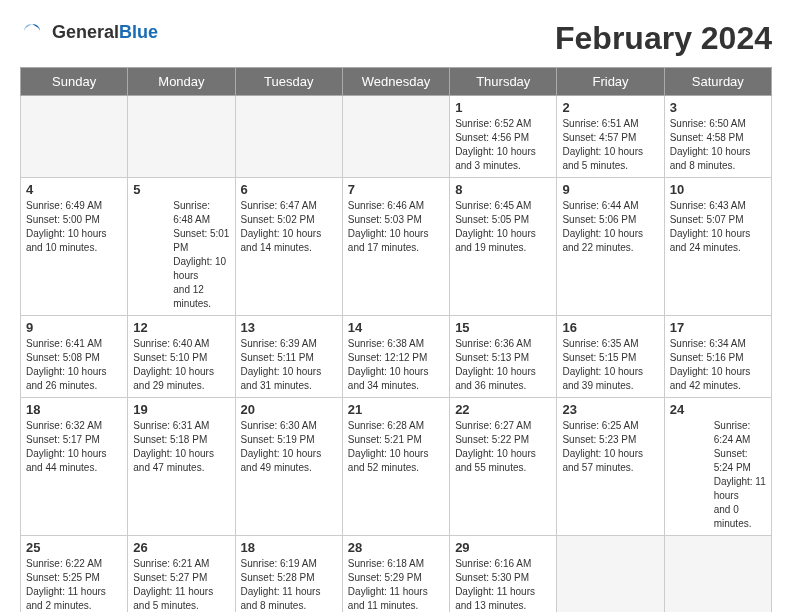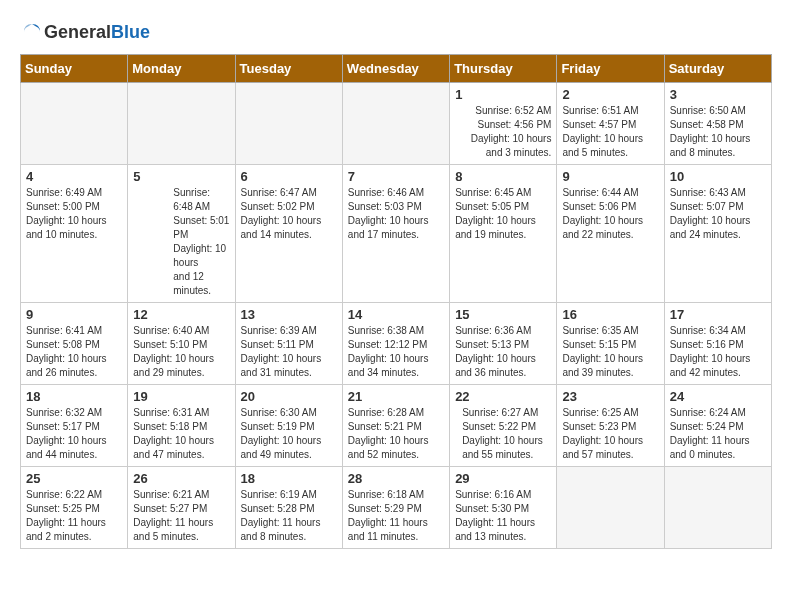--- a/index.html
+++ b/index.html
@@ -12,21 +12,21 @@
     }
     .header {
       display: flex;
       justify-content: space-between;
       align-items: flex-start;
       margin-bottom: 10px;
     }
     .logo {
       display: flex;
       align-items: center;
-      gap: 0;
+      gap: 8px;
     }
     .logo-text-general {
       font-size: 18px;
       font-weight: bold;
       color: #333;
     }
     .logo-text-blue {
       font-size: 18px;
       font-weight: bold;
       color: #1a6bb5;
@@ -46,26 +46,26 @@
     .location-title {
       font-size: 16px;
       color: #333;
     }
     table {
       width: 100%;
       border-collapse: collapse;
       table-layout: fixed;
     }
     th {
-      background-color: #a16207;
+      background-color: #737373;
       color: #fff;
       font-size: 13px;
-      font-weight: bold;
+      font-weight: normal;
       padding: 6px 4px;
-      text-align: left;
+      text-align: center;
       border: 1px solid #aaa;
     }
     td {
       border: 1px solid #ccc;
       vertical-align: top;
       padding: 4px 5px;
       font-size: 10.5px;
       color: #333;
       height: 80px;
       background: #fff;
@@ -93,20 +93,21 @@
   <div class="logo">
     <svg class="logo-icon" viewBox="0 0 30 30" xmlns="http://www.w3.org/2000/svg">
       <path d="M15 5 Q25 5 25 15 Q25 10 20 8 Z" fill="#1a6bb5"></path>
       <path d="M15 5 Q5 5 5 15 Q5 10 10 8 Z" fill="#1a6bb5" opacity="0.5"></path>
     </svg>
     <div>
       <span class="logo-text-general">General</span><span class="logo-text-blue">Blue</span>
     </div>
   </div>
   <div class="title-block">
+    <div class="month-title">February 2024</div>
   </div>
 </div>
 
 <table>
   <thead>
     <tr>
     <th>Sunday</th>
         <th>Monday</th>
         <th>Tuesday</th>
         <th>Wednesday</th>
@@ -116,21 +117,21 @@
       </tr>
   </thead>
   <tbody id="calendar-body">
   <tr>
         <td class="empty"></td>
         <td class="empty"></td>
         <td class="empty"></td>
         <td class="empty"></td>
         <td>
           <span class="day-num">1</span>
-          <div class="day-info" style="white-space: pre-line; text-align: right;">Sunrise: 6:52 AM
+          <div class="day-info" style="white-space: pre-line;">Sunrise: 6:52 AM
 Sunset: 4:56 PM
 Daylight: 10 hours
 and 3 minutes.</div>
         </td>
         <td>
           <span class="day-num">2</span>
           <div class="day-info" style="white-space: pre-line;">Sunrise: 6:51 AM
 Sunset: 4:57 PM
 Daylight: 10 hours
 and 5 minutes.</div>
@@ -269,35 +270,35 @@
         </td>
         <td>
           <span class="day-num">21</span>
           <div class="day-info" style="white-space: pre-line;">Sunrise: 6:28 AM
 Sunset: 5:21 PM
 Daylight: 10 hours
 and 52 minutes.</div>
         </td>
         <td>
           <span class="day-num">22</span>
-          <div class="day-info" style="white-space: pre-line; margin-left: 7px;">Sunrise: 6:27 AM
+          <div class="day-info" style="white-space: pre-line;">Sunrise: 6:27 AM
 Sunset: 5:22 PM
 Daylight: 10 hours
 and 55 minutes.</div>
         </td>
         <td>
           <span class="day-num">23</span>
           <div class="day-info" style="white-space: pre-line;">Sunrise: 6:25 AM
 Sunset: 5:23 PM
 Daylight: 10 hours
 and 57 minutes.</div>
         </td>
         <td>
           <span class="day-num">24</span>
-          <div class="day-info" style="white-space: pre-line;">Sunrise: 6:24 AM
+          <div class="day-info" style="white-space: pre-line; margin-left: 44px;">Sunrise: 6:24 AM
 Sunset: 5:24 PM
 Daylight: 11 hours
 and 0 minutes.</div>
         </td>
       </tr>
       <tr>
         <td>
           <span class="day-num">25</span>
           <div class="day-info" style="white-space: pre-line;">Sunrise: 6:22 AM
 Sunset: 5:25 PM

